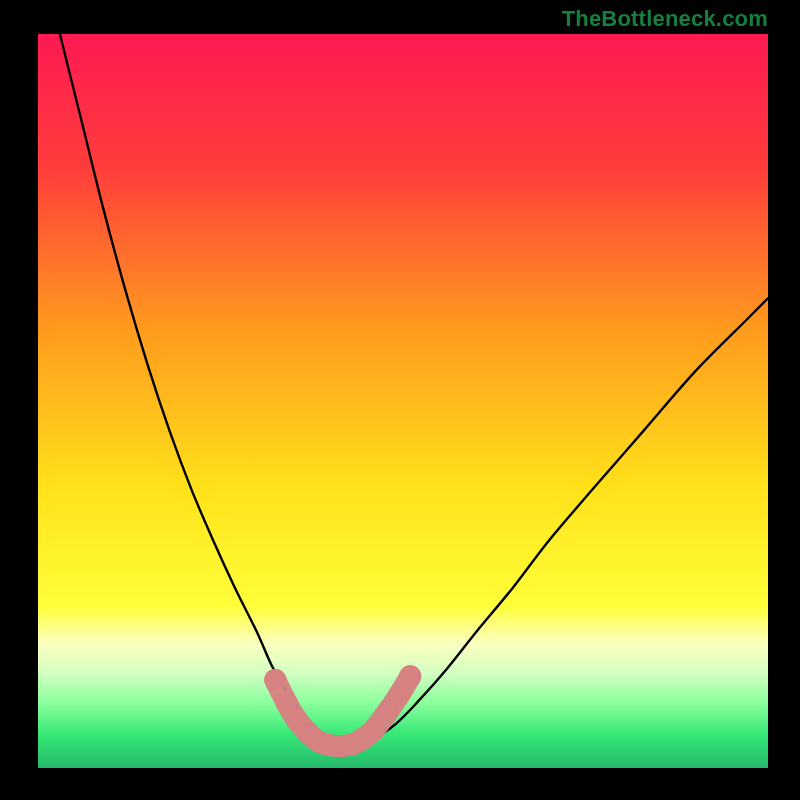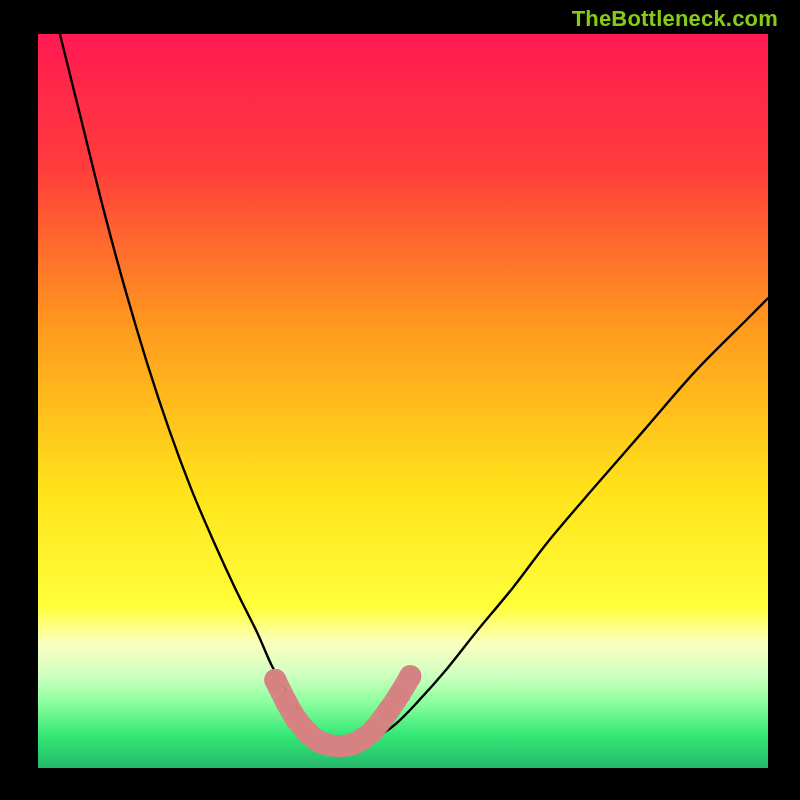--- a/index.html
+++ b/index.html
@@ -13,22 +13,22 @@
   }
   .stage {
     position: relative;
     width: 800px;
     height: 800px;
     background: #000;
   }
   .watermark {
     position: absolute;
     top: 6px;
-    right: 22px;
-    color: #84cc16;
+    right: 32px;
+    color: #15803d;
     font-size: 22px;
     font-weight: 600;
     letter-spacing: 0.2px;
     z-index: 10;
   }
   svg {
     position: absolute;
     top: 0;
     left: 0;
   }

